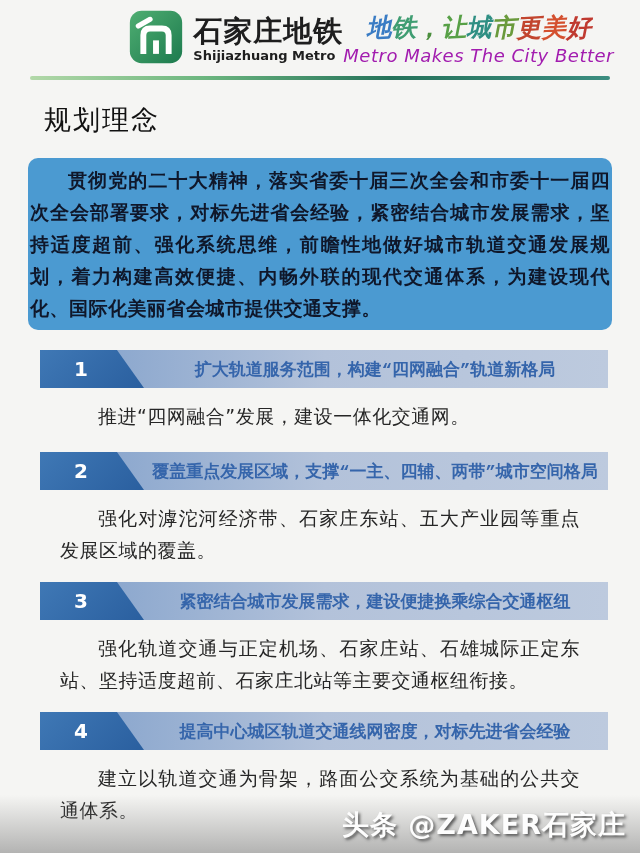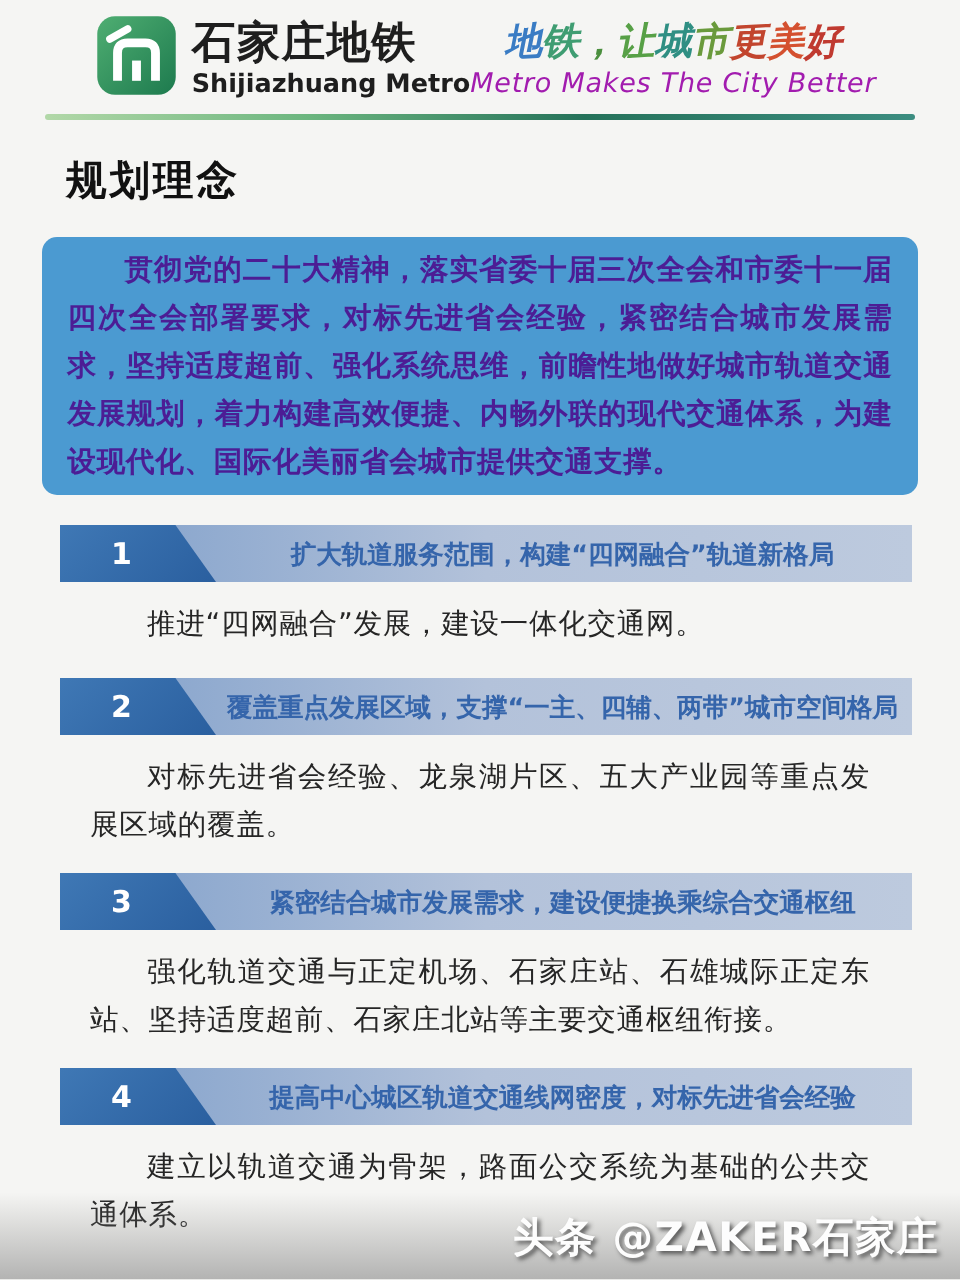--- a/index.html
+++ b/index.html
@@ -2,55 +2,55 @@
 <html><head>
 <meta charset="utf-8">
 <style>
   * { margin:0; padding:0; box-sizing:border-box; }
   body { background:#e9e9e9; font-family:"DejaVu Sans","Liberation Sans",sans-serif; }
   .page {
     width:640px; height:853px; position:relative; overflow:hidden;
     background:#f5f5f3; margin:0 auto;
   }
   
-  .header { display:flex; justify-content:center; align-items:center; padding:10px 26px 0 34px; }
+  .header { display:flex; justify-content:flex-end; align-items:center; padding:10px 26px 0 34px; }
   .brand { display:flex; align-items:center; gap:10px; }
   .brand-text { display:flex; flex-direction:column; }
   .brand-cn { font-size:29px; font-weight:bold; color:#1e1e1e; letter-spacing:1px; line-height:1.15; }
-  .brand-en { font-size:17px; font-weight:bold; color:#1e1e1e; }
+  .brand-en { font-size:13px; font-weight:bold; color:#1e1e1e; }
   .slogan { text-align:center; padding-top:2px; }
   .slogan-cn { font-size:25px; font-weight:900; font-style:italic; line-height:1.1; white-space:nowrap; }
   .slogan-cn span { display:inline-block; transform:rotate(-3deg); }
   .slogan-en { font-size:18px; font-style:italic; color:#a21caf; margin-top:3px; letter-spacing:0.5px; }
   .divider { height:4px; margin:8px 30px 0; border-radius:2px;
     background:linear-gradient(90deg,#b2d8a8,#6cb67f 30%,#25725a 62%,#3c8d80); }
   
-  .section-title { font-size:27px; font-weight:bold; color:#111; margin:22px 0 0 44px; letter-spacing:2px; }
+  .section-title { font-size:27px; font-weight:normal; color:#111; margin:22px 0 0 44px; letter-spacing:2px; }
   .philosophy-box {
     margin:20px 28px 0; background:#4b9ad1; border-radius:10px;
-    padding:6px 17px 6px; color:#4c1d95; font-size:19px; font-weight:bold;
+    padding:6px 2px 6px; color:#0f172a; font-size:19px; font-weight:bold;
     line-height:32px; text-align:justify; text-indent:2em; letter-spacing:0.5px;
   }
   
   .principle-bar {
     position:relative; margin:20px 32px 0 40px; height:38px;
     background:linear-gradient(90deg,#7f9fca,#b3c2da 50%,#bdcade);
   }
   .bar-tight { margin-top:16px; }
   .num-block {
     position:absolute; left:0; top:0; width:104px; height:38px;
     background:linear-gradient(135deg,#3f78b5,#2a5f9f);
     clip-path:polygon(0 0,74% 0,100% 100%,0 100%);
     color:#fff; font-size:20px; font-weight:bold;
     display:flex; align-items:center; padding-left:34px;
   }
   .bar-title {
     position:absolute; left:104px; right:2px; top:0; height:38px;
     display:flex; align-items:center; justify-content:center;
-    font-size:17px; font-weight:bold; color:#3565ab; white-space:nowrap;
+    font-size:17px; font-weight:bold; color:#3565ab; white-space:nowrap;font-family:Liberation Mono, monospace;
   }
   .principle-body {
     margin:12px 60px 0; font-size:19px; color:#262626;
     line-height:32px; text-align:justify; text-indent:2em; letter-spacing:0.5px;
   }
   
   .footer-fade {
     position:absolute; left:0; bottom:0; width:100%; height:58px; pointer-events:none;
     background:linear-gradient(to bottom, rgba(160,160,160,0), rgba(125,125,125,0.55));
   }
@@ -102,21 +102,21 @@
   <div class="principle-bar">
     <div class="num-block">1</div>
     <div class="bar-title">扩大轨道服务范围，构建“四网融合”轨道新格局</div>
   </div>
   <div class="principle-body">推进“四网融合”发展，建设一体化交通网。</div>
 
   <div class="principle-bar">
     <div class="num-block">2</div>
     <div class="bar-title">覆盖重点发展区域，支撑“一主、四辅、两带”城市空间格局</div>
   </div>
-  <div class="principle-body">对标先进省会经验、龙泉湖片区、五大产业园等重点发展区域的覆盖。</div>
+  <div class="principle-body">强化对滹沱河经济带、石家庄东站、五大产业园等重点发展区域的覆盖。</div>
 
   <div class="principle-bar bar-tight">
     <div class="num-block">3</div>
     <div class="bar-title">紧密结合城市发展需求，建设便捷换乘综合交通枢纽</div>
   </div>
   <div class="principle-body">强化轨道交通与正定机场、石家庄站、石雄城际正定东站、坚持适度超前、石家庄北站等主要交通枢纽衔接。</div>
 
   <div class="principle-bar bar-tight">
     <div class="num-block">4</div>
     <div class="bar-title">提高中心城区轨道交通线网密度，对标先进省会经验</div>

